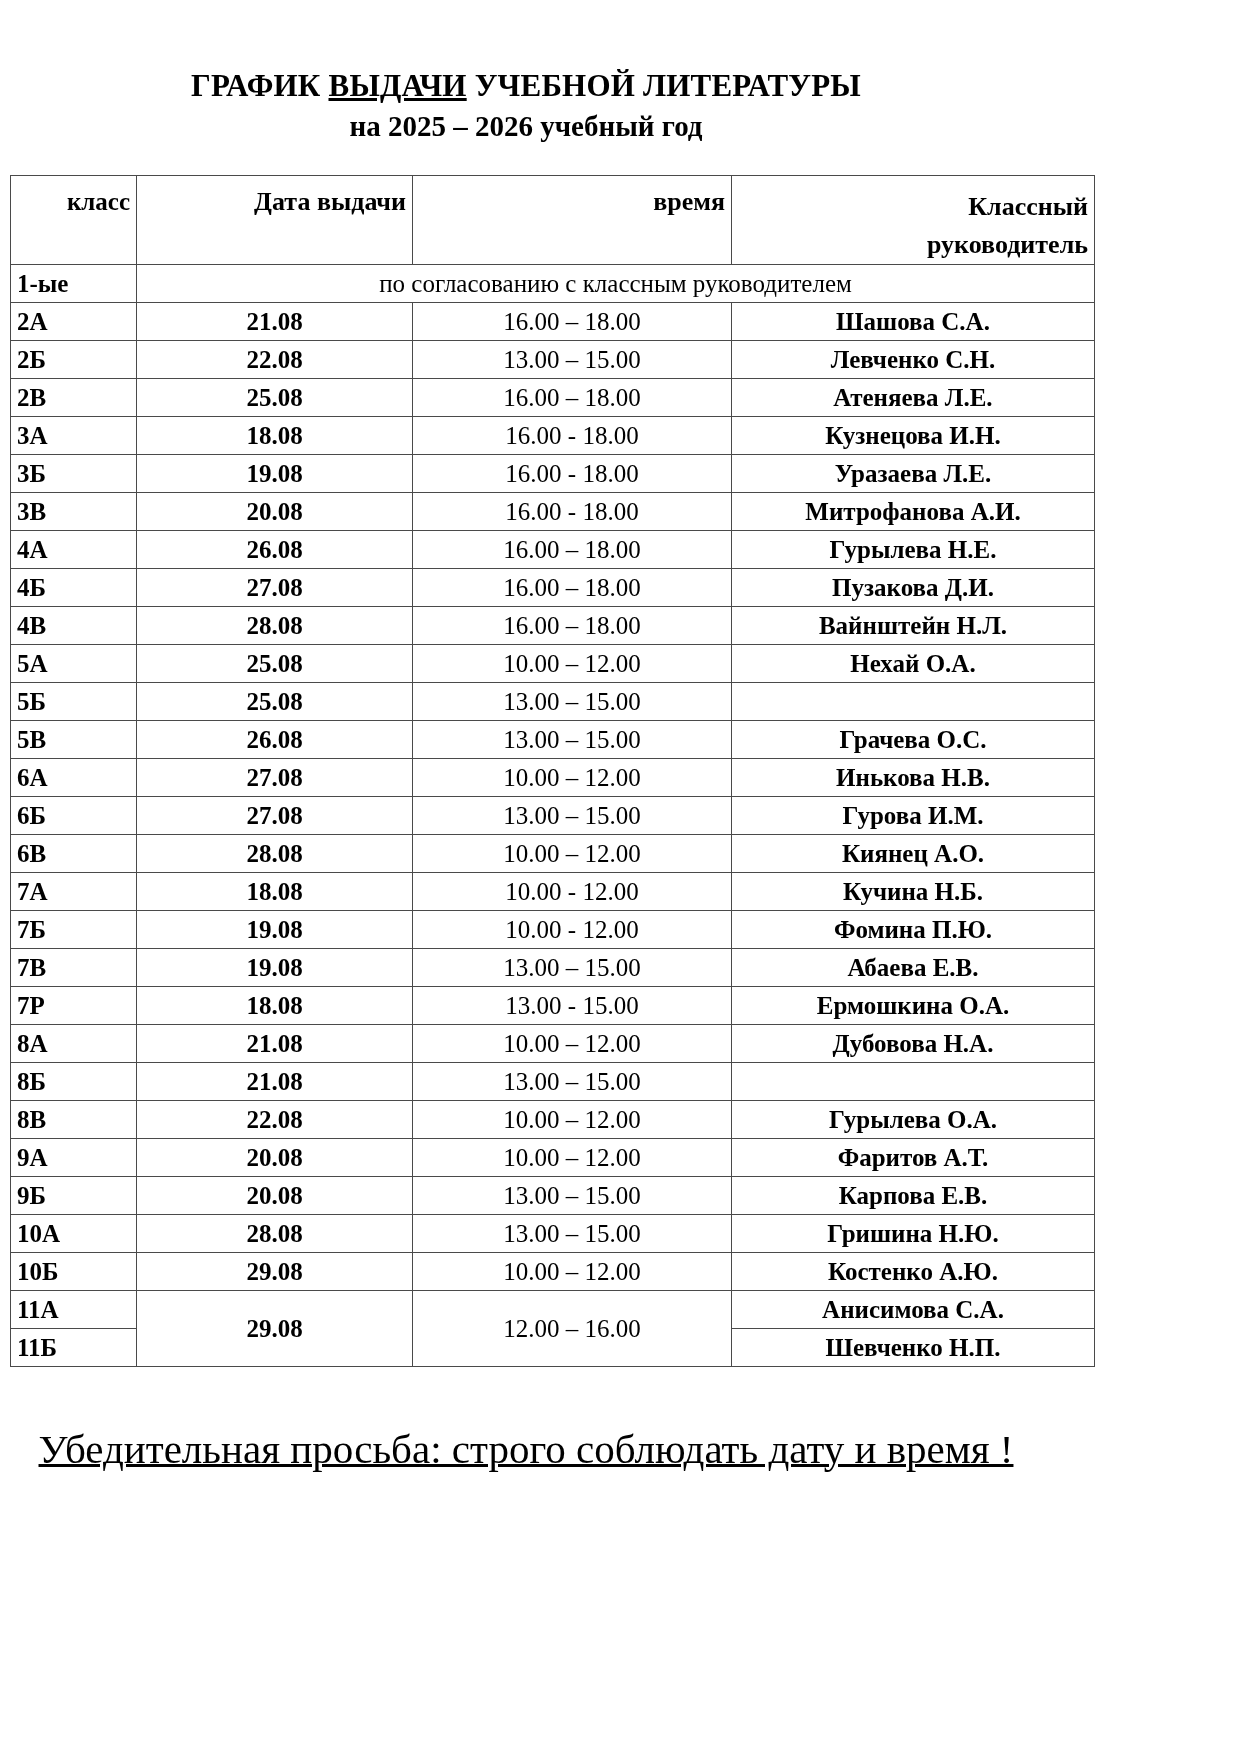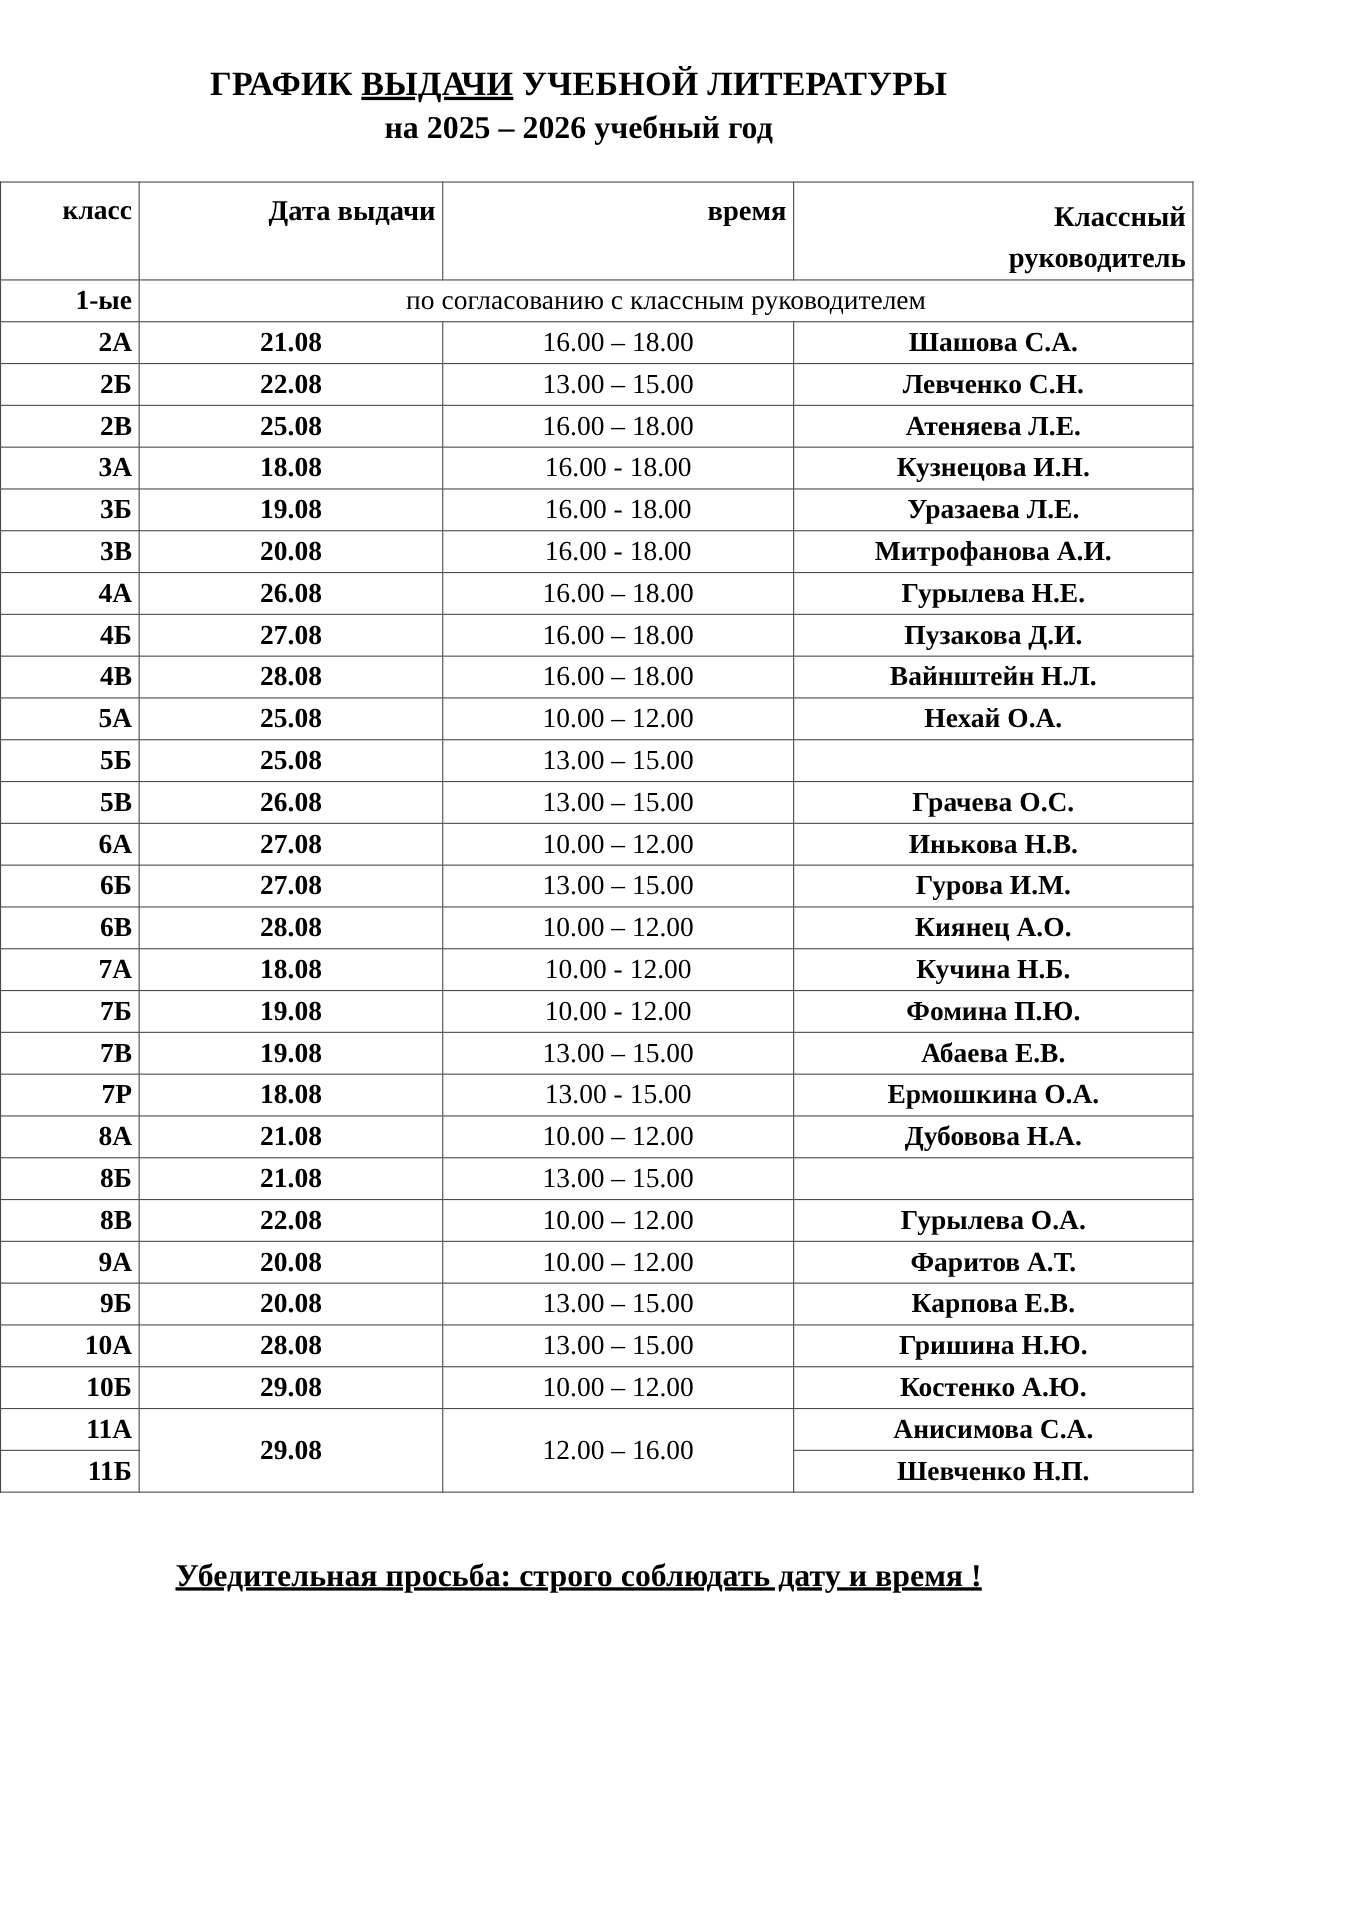--- a/index.html
+++ b/index.html
@@ -13,21 +13,21 @@
     height: 1754px;
     font-family: "Liberation Serif", "DejaVu Serif", serif;
     color: #000000;
     -webkit-font-smoothing: antialiased;
   }
   .page {
     position: relative;
     width: 1052px;
     height: 1754px;
     box-sizing: border-box;
-    padding: 0;
+    padding: 10px;
   }
 
   
   .title-block {
     text-align: center;
     padding-top: 58px;
   }
   .title-line1 {
     font-size: 31px;
     font-weight: bold;
@@ -84,21 +84,21 @@
     padding-top: 12px;
   }
   tr.head-row th.teacher-head {
     padding-top: 12px;
     line-height: 1.45;
   }
   tr.head-row th.class-head { font-size: 25px; }
 
   
   td.class-cell {
-    text-align: right;
+    text-align: left;
     font-weight: bold;
     font-size: 25px;
   }
   td.date-cell {
     text-align: center;
     font-weight: bold;
     font-size: 27px;
     margin-left: 28px;
   }
   td.time-cell {
@@ -118,22 +118,22 @@
     font-size: 25px;
   }
 
   
   .footer {
     text-align: center;
     padding-top: 60px;
   }
   .footer-text {
     display: inline;
-    font-size: 29px;
-    font-weight: bold;
+    font-size: 41px;
+    font-weight: normal;
     line-height: 1.12;
     text-decoration: underline;
     text-underline-offset: 1px;
     text-decoration-thickness: 3px;
   }
 </style>
 </head>
 <body>
 
 <div class="page">

